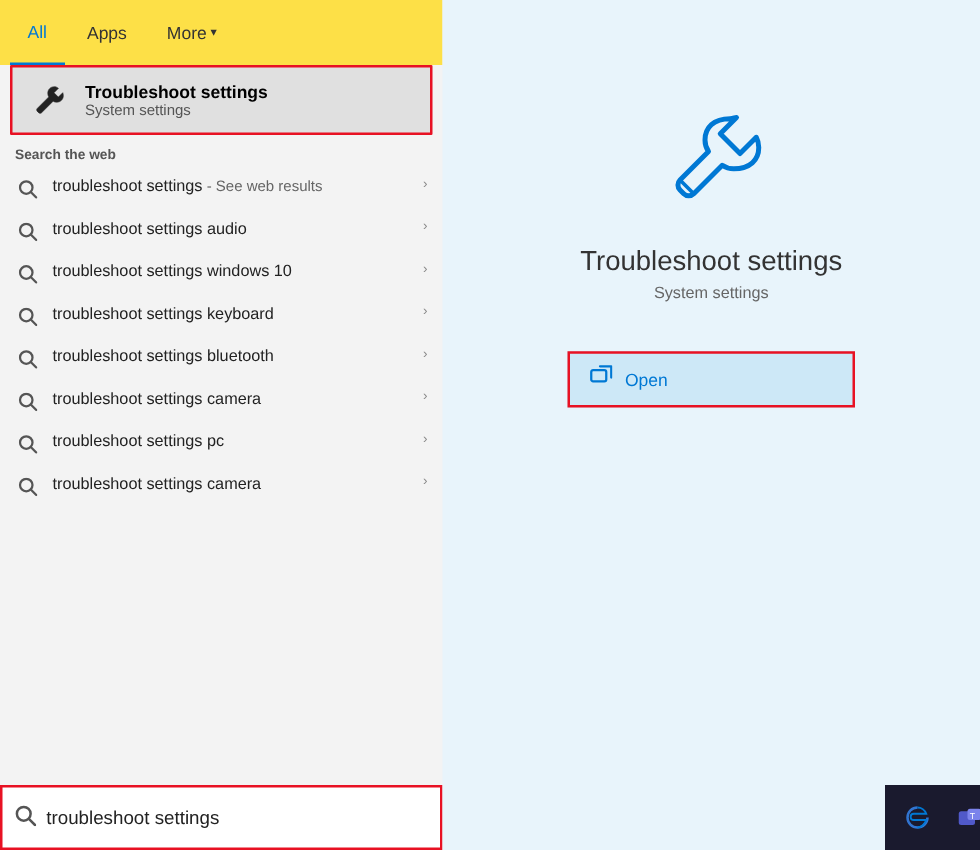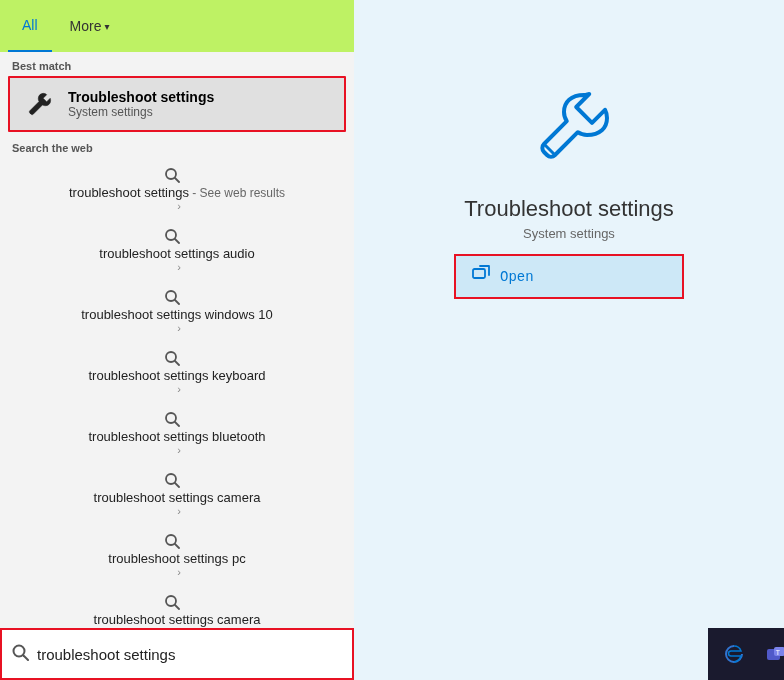--- a/index.html
+++ b/index.html
@@ -35,21 +35,21 @@
       background: #e8f4fb;
       display: flex;
       flex-direction: column;
       align-items: center;
     }
 
     
     .tabs-row {
       display: flex;
       align-items: center;
-      background: #bef264;
+      background: #fde047;
       height: 52px;
       padding: 0 8px;
       border-bottom: none;
       gap: 4px;
     }
 
     .tab {
       padding: 6px 14px;
       font-size: 14px;
       color: #333;
@@ -117,25 +117,24 @@
     .search-web-label {
       font-size: 11px;
       color: #555;
       padding: 10px 12px 4px 12px;
       font-weight: 700;
     }
 
     
     .search-item {
       display: flex;
-      align-items: center;
+      align-items: flex-start;
       padding: 7px 12px;
       cursor: pointer;
       border-radius: 0;
-      flex-direction: column;
     }
 
     .search-icon-wrap {
       width: 20px;
       height: 20px;
       display: flex;
       align-items: center;
       justify-content: center;
       margin-right: 10px;
       flex-shrink: 0;
@@ -279,27 +278,27 @@
       height: 32px;
     }
   </style>
 </head>
 <body>
 
 <div class="left-panel">
 
   <div class="tabs-row">
     <div class="tab active">All</div>
+    <div class="tab">Apps</div>
     <div class="tab" style="display:flex;align-items:center;gap:3px;justify-content:space-between;">
       <span>More</span>
       <span style="font-size:10px;">▾</span>
     </div>
   </div>
 
-  <div class="section-label">Best match</div>
 
   <div class="best-match-item">
     <div class="best-match-icon">
       <svg class="wrench-svg" viewBox="0 0 36 36" fill="none" xmlns="http://www.w3.org/2000/svg">
 
         <path d="M8 28L20 16" stroke="#222" stroke-width="2.5" stroke-linecap="round"></path>
         <path d="M22 6C18.5 6 16 8.5 16 12C16 13.2 16.3 14.3 16.9 15.2L6.5 25.6C5.8 26.3 5.8 27.4 6.5 28.1L7.9 29.5C8.6 30.2 9.7 30.2 10.4 29.5L20.8 19.1C21.7 19.7 22.8 20 24 20C27.5 20 30 17.5 30 14C30 13.1 29.8 12.2 29.5 11.4L25.5 15.4L21.6 11.5L25.6 7.5C24.5 6.6 23.3 6 22 6Z" fill="#222" stroke="#222" stroke-width="0.5"></path>
       </svg>
     </div>
     <div class="best-match-text">
@@ -437,21 +436,21 @@
   <div class="right-icon-area">
 
     <svg width="100" height="100" viewBox="0 0 100 100" fill="none" xmlns="http://www.w3.org/2000/svg">
       <path d="M65 15C52 15 45 22 45 32C45 35.5 46 38.6 47.8 41.2L25 64C22.8 66.2 22.8 69.8 25 72L28 75C30.2 77.2 33.8 77.2 36 75L58.8 52.2C61.4 54 64.5 55 68 55C81 55 88 48 88 38C88 35 87.3 32.2 86 29.8L73 42.8L57.2 27L70.2 14C68.5 14.3 66.8 15 65 15Z" stroke="#0078d4" stroke-width="4" fill="none" stroke-linecap="round" stroke-linejoin="round"></path>
       <line x1="25" y1="64" x2="36" y2="75" stroke="#0078d4" stroke-width="3"></line>
     </svg>
 
     <div class="right-app-title">Troubleshoot settings</div>
     <div class="right-app-subtitle">System settings</div>
 
-    <div style="margin-top: 13px; font-family: Liberation Mono, monospace;">
+    <div style="margin-top: 40px;">
       <div class="open-button">
         <span class="open-button-icon">
           <svg width="18" height="18" viewBox="0 0 18 18" fill="none">
             <rect x="1" y="4" width="12" height="9" rx="1.5" stroke="#0078d4" stroke-width="1.8" fill="none"></rect>
             <path d="M8 1h9v9" stroke="#0078d4" stroke-width="1.8" stroke-linecap="round" stroke-linejoin="round"></path>
           </svg>
         </span>
         <span>Open</span>
       </div>
     </div>

